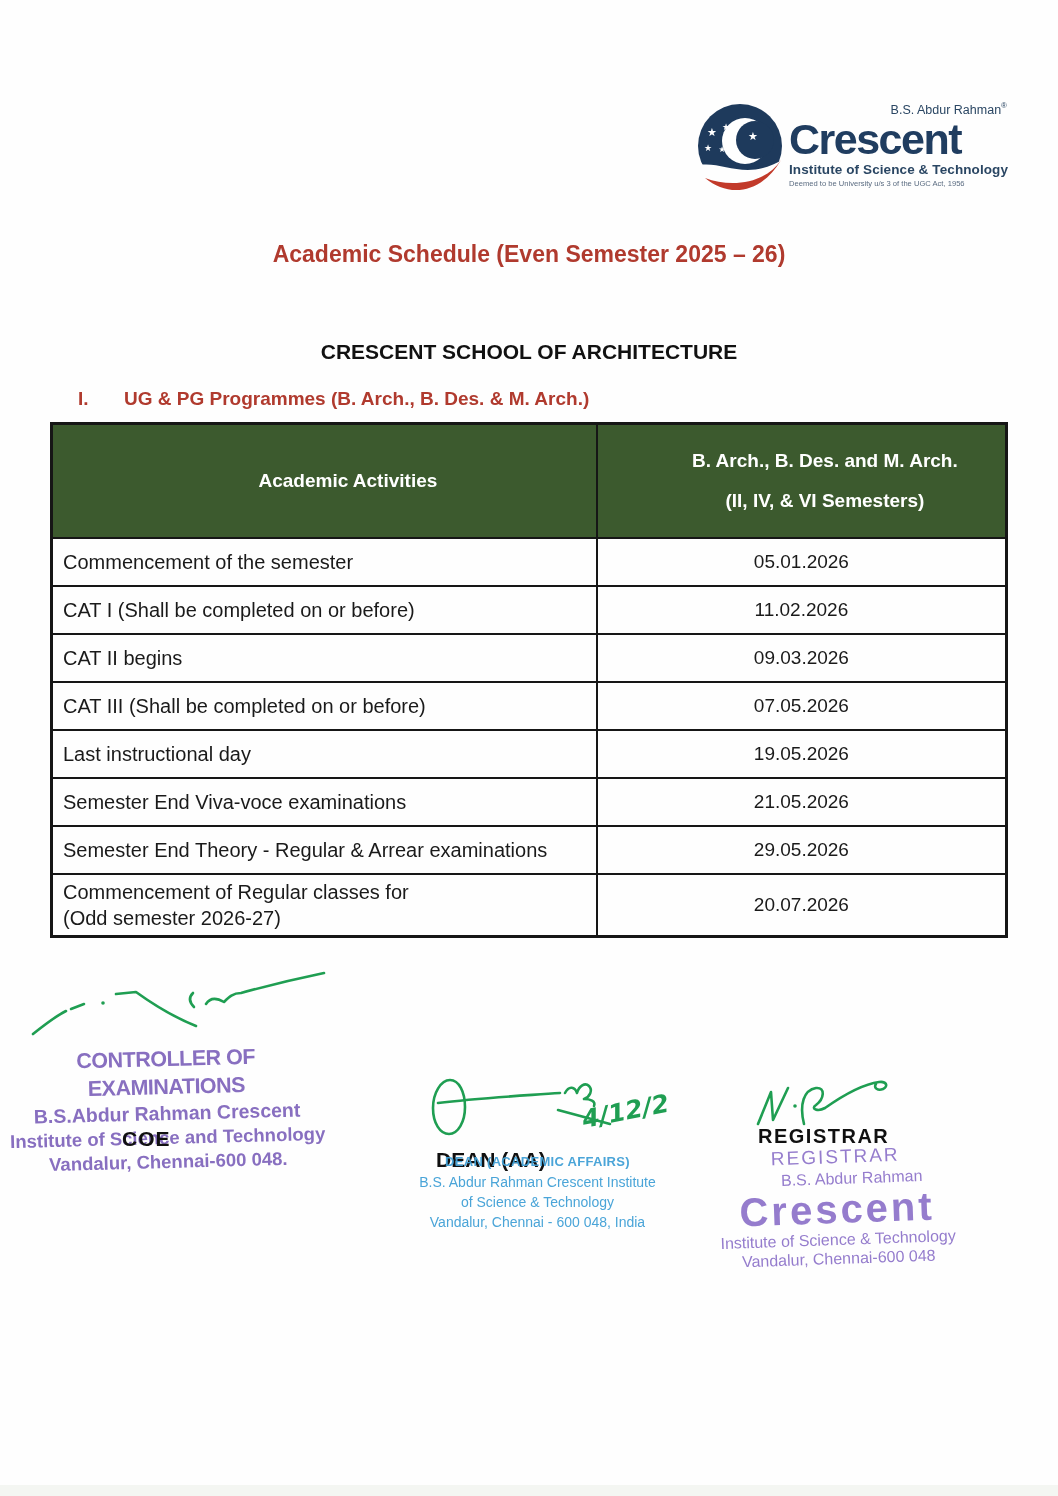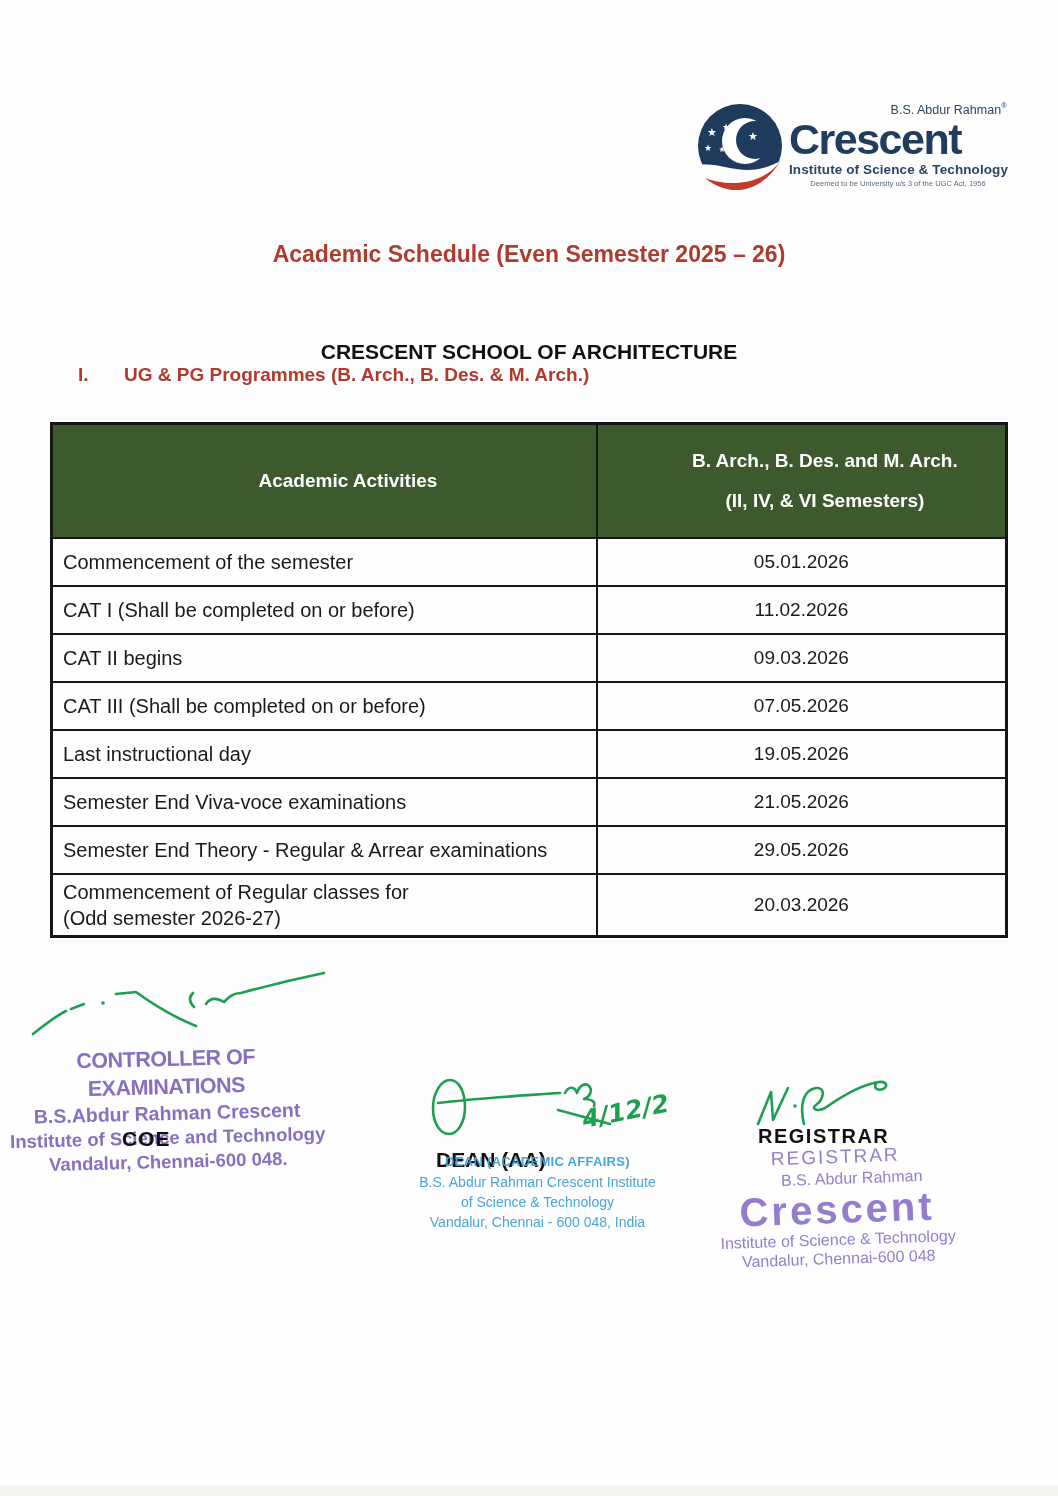--- a/index.html
+++ b/index.html
@@ -7,27 +7,27 @@
     width:1058px;height:1496px;position:relative;background:#fefefe;
     font-family:"Liberation Sans", sans-serif;color:#1a1a1a;overflow:hidden;
   }
   
   .logo{position:absolute;left:695px;top:102px;display:flex;align-items:flex-start;gap:4px;}
   .logo-text{width:218px;}
   .brand-top{font-size:12.5px;color:#2a4663;text-align:right;line-height:1;padding-right:0;}
   .brand-top sup{font-size:8px;vertical-align:6px;}
   .brand{font-size:43px;font-weight:bold;color:#203d60;letter-spacing:-1.5px;line-height:1;margin-top:1px;}
   .inst{font-size:13.5px;font-weight:bold;color:#2a4663;margin-top:1px;letter-spacing:0.1px;white-space:nowrap;}
-  .deemed{font-size:7.6px;color:#5a6b80;text-align:center;margin-top:2px;white-space:nowrap;}
+  .deemed{font-size:7.6px;color:#5a6b80;text-align:left;margin-top:2px;white-space:nowrap;}
   
   .doc-title{position:absolute;top:241px;left:0;width:100%;text-align:center;
     font-size:23px;font-weight:bold;color:#b03a2e;}
   .doc-school{position:absolute;top:295px;left:0;width:100%;text-align:center;
     font-size:21px;font-weight:bold;color:#111;margin-top:45px;}
-  .section-heading{position:absolute;top:364px;left:78px;font-size:19px;font-weight:bold;color:#b03a2e;}
+  .section-heading{position:absolute;top:388px;left:78px;font-size:19px;font-weight:bold;color:#b03a2e;}
   .section-num{display:inline-block;width:46px;}
   
   .sched{position:absolute;left:50px;top:422px;width:958px;border-collapse:collapse;
     border:3px solid #161616;table-layout:fixed;}
   .sched th,.sched td{border:2px solid #161616;}
   .sched thead tr{height:114px;}
   .sched th{background:#3c5a2e;color:#fff;font-size:19px;font-weight:bold;vertical-align:middle;padding-left:48px;}
   .sched th.prog{border-left:2px solid #2a401f;}
   .prog-l1{margin-bottom:18px;}
   .sched tbody tr{height:48px;}
@@ -130,21 +130,21 @@
       <td class="activity">Semester End Viva-voce examinations</td>
       <td class="date">21.05.2026</td>
     </tr>
     <tr>
       <td class="activity">Semester End Theory - Regular &amp; Arrear examinations</td>
       <td class="date">29.05.2026</td>
     </tr>
     <tr class="tall">
       <td class="activity">Commencement of Regular classes for
 (Odd semester 2026-27)</td>
-      <td class="date">20.03.2026</td>
+      <td class="date">20.07.2026</td>
     </tr>
   </tbody>
 </table>
 
 <svg class="ink" style="left:18px;top:962px;" width="310" height="85" viewBox="0 0 310 85">
   <path d="M15,72 C30,60 40,53 48,49"></path>
   <path d="M53,47 l13,-5"></path>
   <circle class="dot" cx="85" cy="41" r="1.8"></circle>
   <path d="M98,32 L118,30 C136,43 158,56 178,64"></path>
   <path d="M176,45 C171,40 171,35 175,31"></path>

